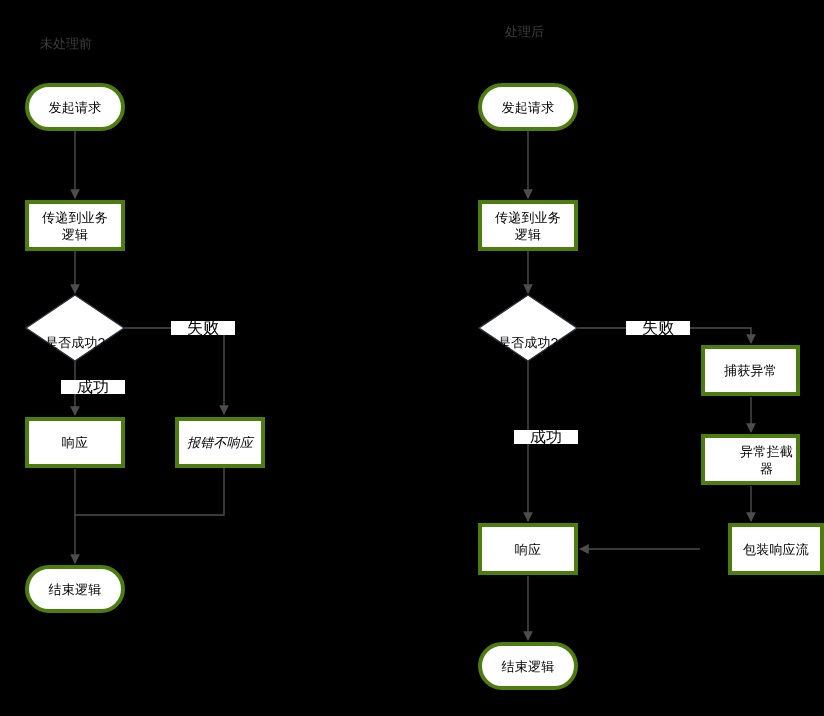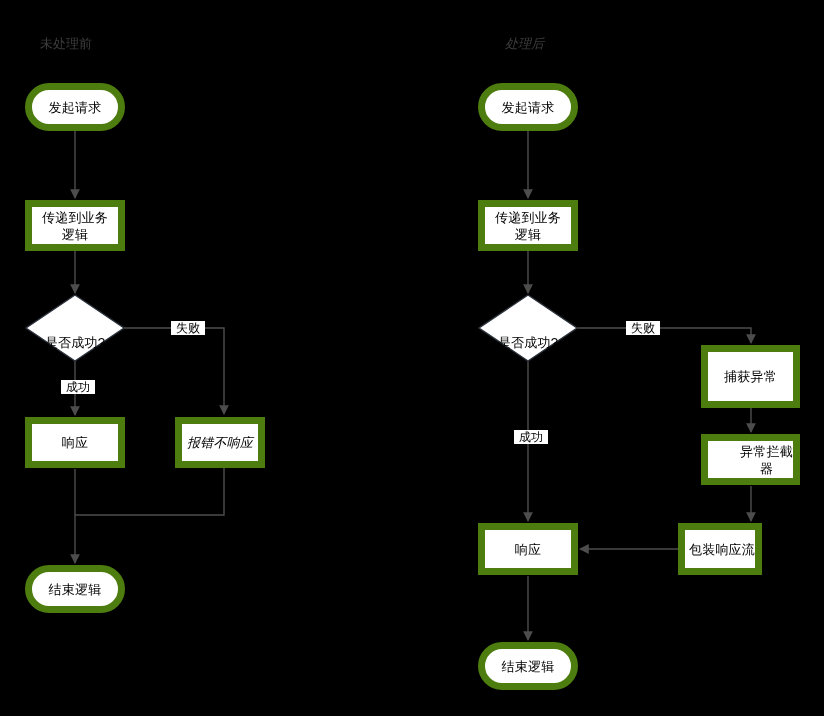--- a/index.html
+++ b/index.html
@@ -26,21 +26,21 @@
     left: 0;
     top: 0;
     width: 824px;
     height: 716px;
     pointer-events: none;
   }
   .node {
     position: absolute;
     box-sizing: border-box;
     background: #ffffff;
-    border: 7px solid #4d7c0f;
+    border: 4px solid #4d7c0f;
     display: flex;
     align-items: center;
     justify-content: center;
     text-align: center;
     color: #000000;
     font-size: 13px;
     line-height: 17px;
     letter-spacing: 0.2px;
     white-space: pre-line;
   }
@@ -67,23 +67,23 @@
     position: absolute;
     color: #3d3d3d;
     font-size: 13px;
     line-height: 16px;
     white-space: nowrap;
   }
   .edge-label {
     position: absolute;
     background: #ffffff;
     color: #000000;
-    font-size: 12px;
+    font-size: 16px;
     line-height: 14px;
-    padding: 0 5px;
+    padding: 0 16px;
     white-space: nowrap;
   }
 </style>
 </head>
 <body>
 
 <div id="canvas">
 
   <svg class="edges" viewBox="0 0 824 716" xmlns="http://www.w3.org/2000/svg">
     <defs>
@@ -109,21 +109,21 @@
       <path d="M 700 549 L 580 549"></path>
       <path d="M 528 576 L 528 640"></path>
     </g>
 
     <g stroke="#4d4d4d" stroke-width="1.4" fill="none">
       <path d="M 224 468 L 224 515 L 75 515"></path>
     </g>
   </svg>
 
   <div class="col-title" style="left:40px; top:36px;font-family:Liberation Serif, serif;">未处理前</div>
-  <div class="col-title" style="left:505px; top:36px;font-style:italic;">处理后</div>
+  <div class="col-title" style="left:505px; top:24px;">处理后</div>
 
   <div class="node terminal" style="left:25px; top:83px; width:100px; height:48px;">
     <span>发起请求</span>
   </div>
 
   <div class="node" style="left:25px; top:200px; width:100px; height:51px;">
     <span>传递到业务
 逻辑</span>
   </div>
 
@@ -158,29 +158,29 @@
 逻辑</span>
   </div>
 
   <div class="node decision" style="left:478px; top:294px; width:100px; height:68px;">
     <svg class="dshape" viewBox="0 0 100 68" preserveAspectRatio="none">
       <polygon points="50,1 99,34 50,67 1,34" fill="#ffffff" stroke="#2b323c" stroke-width="1.4"></polygon>
     </svg>
     <span class="dlabel">是否成功?</span>
   </div>
 
-  <div class="node" style="left:701px; top:345px; width:99px; height:63px;">
+  <div class="node" style="left:701px; top:345px; width:99px; height:51px;">
     <span>捕获异常</span>
   </div>
 
   <div class="node" style="left:701px; top:434px; width:99px; height:51px;padding-left:32px;">
     <span>异常拦截器</span>
   </div>
 
-  <div class="node" style="left:678px; top:523px; width:84px; height:52px;justify-content:flex-end;">
+  <div class="node" style="left:728px; top:523px; width:96px; height:52px;">
     <span>包装响应流</span>
   </div>
 
   <div class="node" style="left:478px; top:523px; width:100px; height:52px;">
     <span>响应</span>
   </div>
 
   <div class="node terminal" style="left:478px; top:642px; width:100px; height:48px;">
     <span>结束逻辑</span>
   </div>

